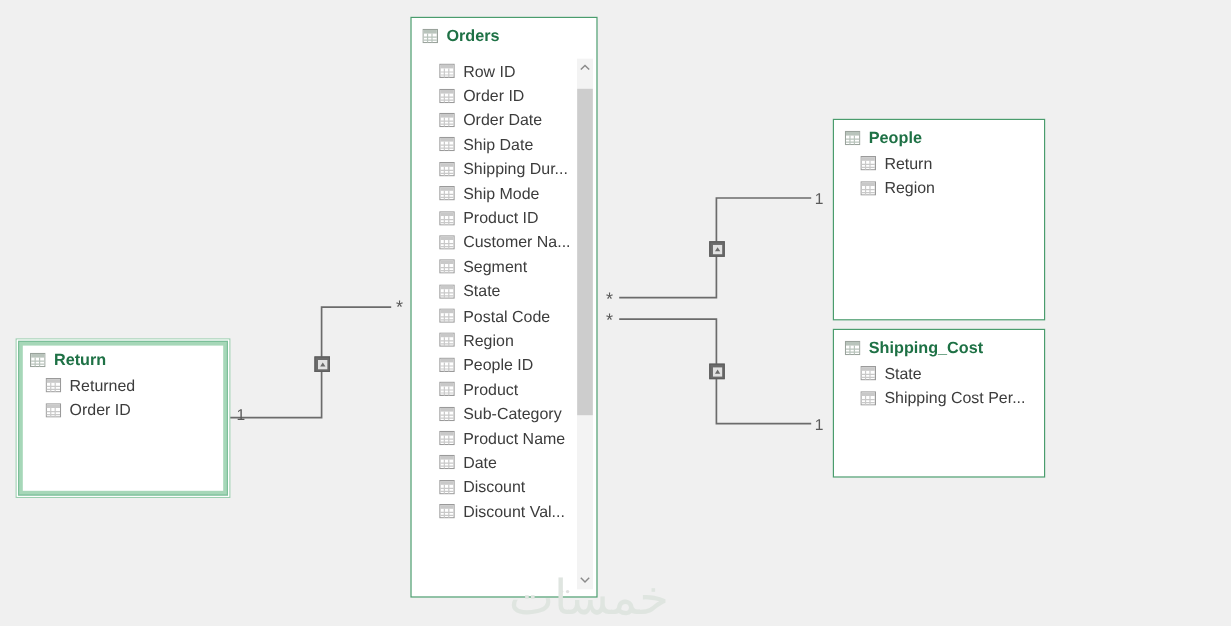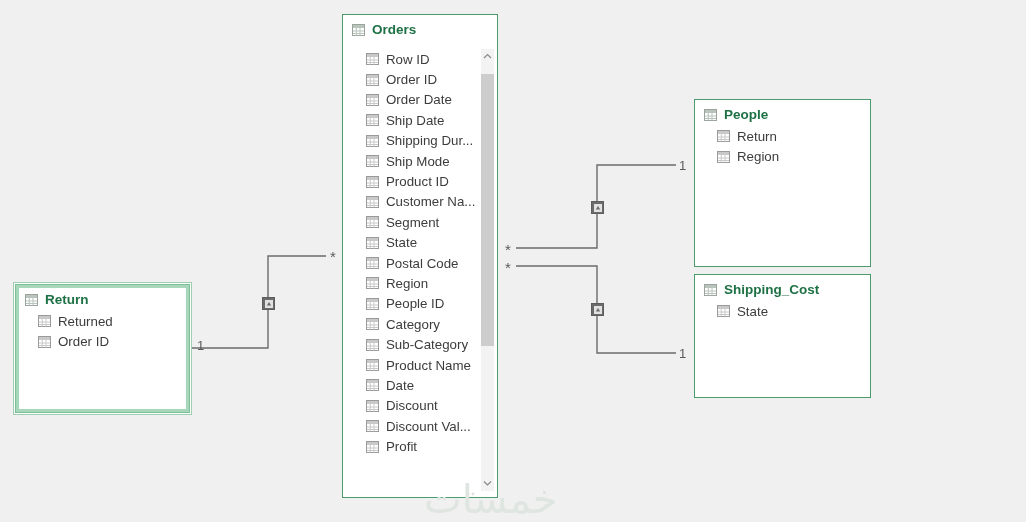--- a/index.html
+++ b/index.html
@@ -450,21 +450,21 @@
                 <span class="ico">
                   <svg width="13" height="12" viewBox="0 0 13 12">
                     <rect x="0.5" y="0.5" width="12" height="11" fill="#ffffff" stroke="#9a9a9a"></rect>
                     <rect x="1" y="1" width="11" height="3" fill="#c9c9c9"></rect>
                     <line x1="1" y1="7" x2="12" y2="7" stroke="#c9c9c9"></line>
                     <line x1="1" y1="9.5" x2="12" y2="9.5" stroke="#c9c9c9"></line>
                     <line x1="4.3" y1="4" x2="4.3" y2="11.5" stroke="#c9c9c9"></line>
                     <line x1="8" y1="4" x2="8" y2="11.5" stroke="#c9c9c9"></line>
                   </svg>
                 </span>
-                <span>Category</span>
+                <span>Product</span>
               </li>
               <li class="field-row">
                 <span class="ico">
                   <svg width="13" height="12" viewBox="0 0 13 12">
                     <rect x="0.5" y="0.5" width="12" height="11" fill="#ffffff" stroke="#9a9a9a"></rect>
                     <rect x="1" y="1" width="11" height="3" fill="#c9c9c9"></rect>
                     <line x1="1" y1="7" x2="12" y2="7" stroke="#c9c9c9"></line>
                     <line x1="1" y1="9.5" x2="12" y2="9.5" stroke="#c9c9c9"></line>
                     <line x1="4.3" y1="4" x2="4.3" y2="11.5" stroke="#c9c9c9"></line>
                     <line x1="8" y1="4" x2="8" y2="11.5" stroke="#c9c9c9"></line>
@@ -516,33 +516,20 @@
                   <svg width="13" height="12" viewBox="0 0 13 12">
                     <rect x="0.5" y="0.5" width="12" height="11" fill="#ffffff" stroke="#9a9a9a"></rect>
                     <rect x="1" y="1" width="11" height="3" fill="#c9c9c9"></rect>
                     <line x1="1" y1="7" x2="12" y2="7" stroke="#c9c9c9"></line>
                     <line x1="1" y1="9.5" x2="12" y2="9.5" stroke="#c9c9c9"></line>
                     <line x1="4.3" y1="4" x2="4.3" y2="11.5" stroke="#c9c9c9"></line>
                     <line x1="8" y1="4" x2="8" y2="11.5" stroke="#c9c9c9"></line>
                   </svg>
                 </span>
                 <span>Discount Val...</span>
-              </li>
-              <li class="field-row">
-                <span class="ico">
-                  <svg width="13" height="12" viewBox="0 0 13 12">
-                    <rect x="0.5" y="0.5" width="12" height="11" fill="#ffffff" stroke="#9a9a9a"></rect>
-                    <rect x="1" y="1" width="11" height="3" fill="#c9c9c9"></rect>
-                    <line x1="1" y1="7" x2="12" y2="7" stroke="#c9c9c9"></line>
-                    <line x1="1" y1="9.5" x2="12" y2="9.5" stroke="#c9c9c9"></line>
-                    <line x1="4.3" y1="4" x2="4.3" y2="11.5" stroke="#c9c9c9"></line>
-                    <line x1="8" y1="4" x2="8" y2="11.5" stroke="#c9c9c9"></line>
-                  </svg>
-                </span>
-                <span>Profit</span>
               </li>
             </ul>
           </div>
           <div class="scrollbar">
             <div class="sb-arrow up">
               <svg width="10" height="7" viewBox="0 0 10 7">
                 <path d="M1 5 L4.5 1.5 L8 5" fill="none" stroke="#8a8a8a" stroke-width="1.2"></path>
               </svg>
             </div>
             <div class="sb-track">
@@ -630,20 +617,33 @@
                     <rect x="0.5" y="0.5" width="12" height="11" fill="#ffffff" stroke="#9a9a9a"></rect>
                     <rect x="1" y="1" width="11" height="3" fill="#c9c9c9"></rect>
                     <line x1="1" y1="7" x2="12" y2="7" stroke="#c9c9c9"></line>
                     <line x1="1" y1="9.5" x2="12" y2="9.5" stroke="#c9c9c9"></line>
                     <line x1="4.3" y1="4" x2="4.3" y2="11.5" stroke="#c9c9c9"></line>
                     <line x1="8" y1="4" x2="8" y2="11.5" stroke="#c9c9c9"></line>
                   </svg>
                 </span>
                 <span>State</span>
               </li>
+              <li class="field-row">
+                <span class="ico">
+                  <svg width="13" height="12" viewBox="0 0 13 12">
+                    <rect x="0.5" y="0.5" width="12" height="11" fill="#ffffff" stroke="#9a9a9a"></rect>
+                    <rect x="1" y="1" width="11" height="3" fill="#c9c9c9"></rect>
+                    <line x1="1" y1="7" x2="12" y2="7" stroke="#c9c9c9"></line>
+                    <line x1="1" y1="9.5" x2="12" y2="9.5" stroke="#c9c9c9"></line>
+                    <line x1="4.3" y1="4" x2="4.3" y2="11.5" stroke="#c9c9c9"></line>
+                    <line x1="8" y1="4" x2="8" y2="11.5" stroke="#c9c9c9"></line>
+                  </svg>
+                </span>
+                <span>Shipping Cost Per...</span>
+              </li>
             </ul>
           </div>
         </div>
       </div>
     </div>
 
   <div id="watermark">خمسات</div>
 </div>
 
 </body></html>

